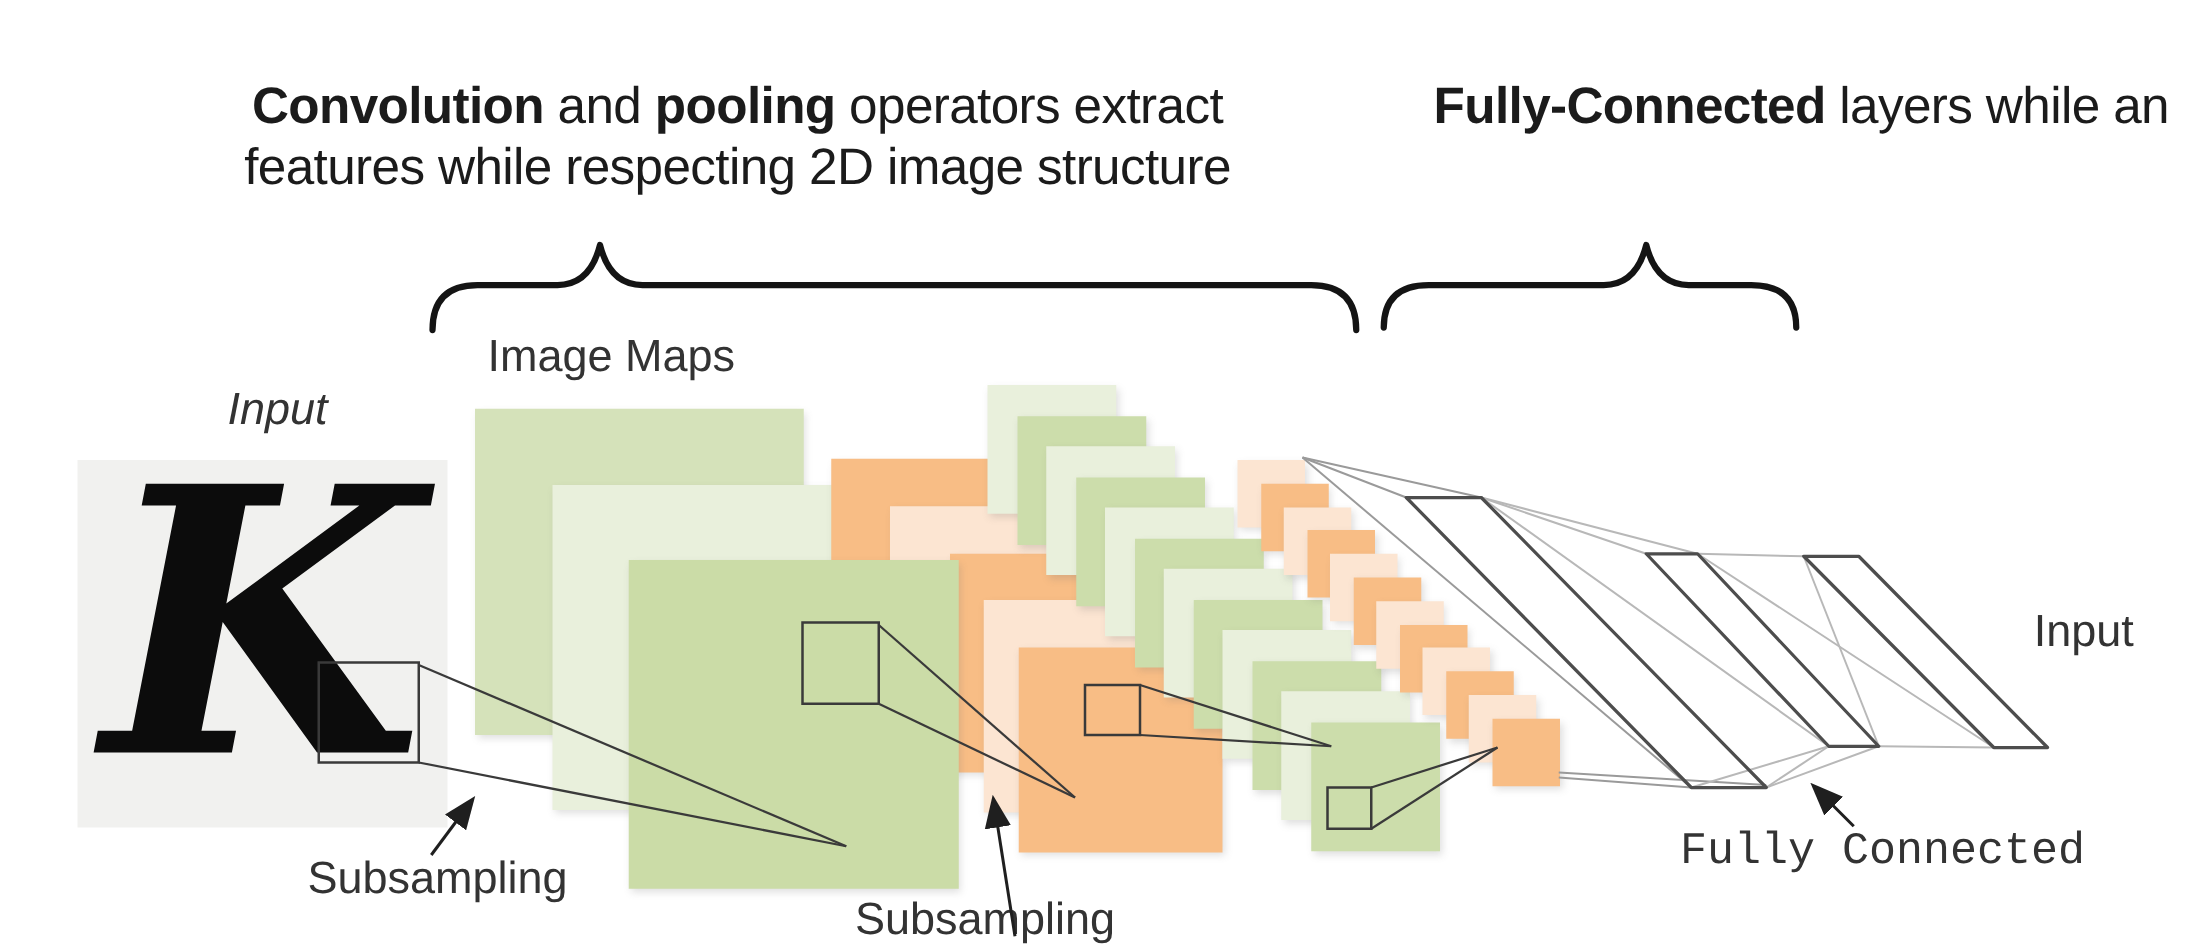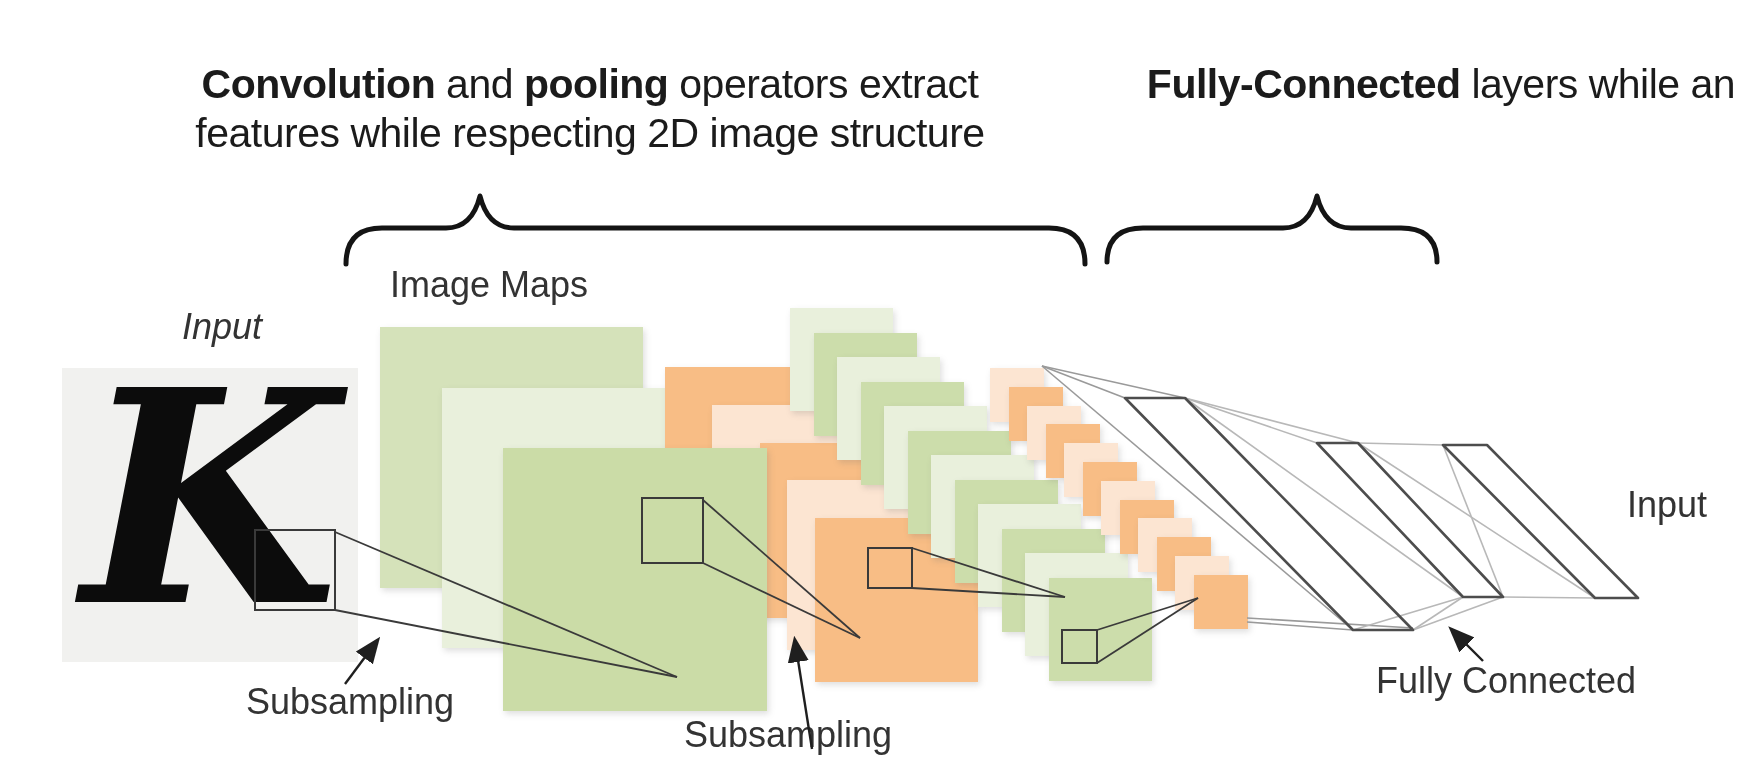--- a/index.html
+++ b/index.html
@@ -64,21 +64,21 @@
       <div class="rect" style="left: 1193.5px; top: 574.8px; width: 54px; height: 54px; background: rgb(248, 189, 133);"></div>
     </div>
 
   <div id="glyph-k">K</div>
 
   <div id="label-holder">
       <div class="lbl" style="left: 222px; top: 306px; font-style: italic;">Input</div>
       <div class="lbl" style="left: 489px; top: 264px;">Image Maps</div>
       <div class="lbl" style="left: 350px; top: 681px;">Subsampling</div>
       <div class="lbl" style="left: 788px; top: 714px;">Subsampling</div>
-      <div class="lbl" style="left: 1506px; top: 660px;">Fully Connected</div>
+      <div class="lbl" style="left: 1506px; top: 660px; font-family: Liberation Mono, monospace;">Fully Connected</div>
       <div class="lbl" style="left: 1667px; top: 484px;">Input</div>
     </div>
 
   <svg id="overlay" width="1762" height="757" viewBox="0 0 1762 757">
       <defs>
         <marker id="ah" viewBox="0 0 10 8" refX="8" refY="4" markerWidth="11" markerHeight="9" orient="auto">
           <path d="M0,0 L10,4 L0,8 z" fill="#1f1f1f"></path>
         </marker>
       </defs>
       <g>

